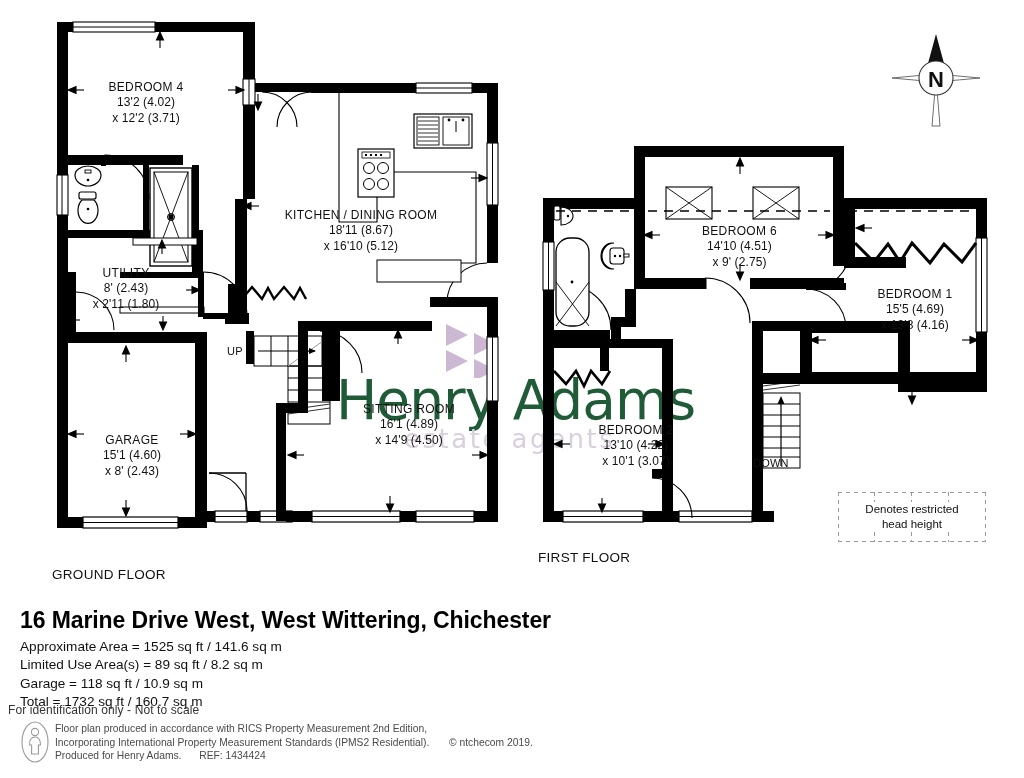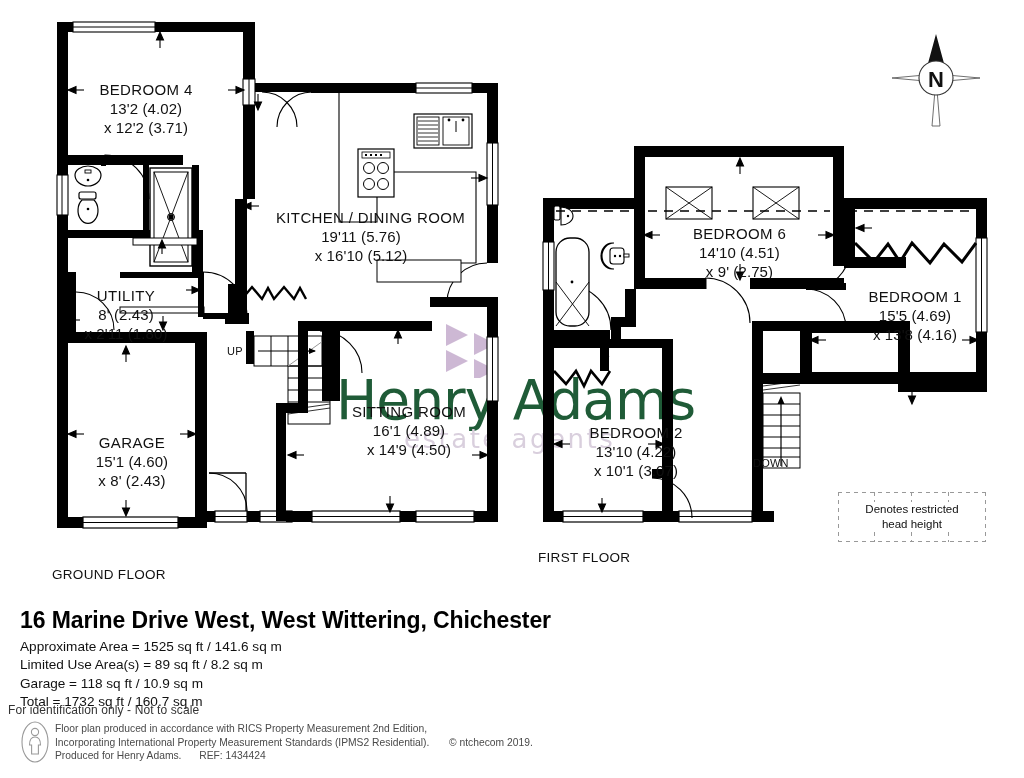--- a/index.html
+++ b/index.html
@@ -8,21 +8,21 @@
     font-family:"Liberation Sans","DejaVu Sans",sans-serif;
     color:#111;
     -webkit-font-smoothing:antialiased;
   }
   .plan{position:absolute;left:0;top:0;width:1024px;height:778px;}
   svg{display:block;}
 
   
   .roomlabel{
     position:absolute;text-align:center;line-height:1.28;
-    font-size:15px;letter-spacing:.1px;color:#111;white-space:nowrap;
+    font-size:12px;letter-spacing:.1px;color:#111;white-space:nowrap;
   }
   .roomlabel .nm{letter-spacing:.35px;}
   .floorlabel{
     position:absolute;font-size:13.5px;letter-spacing:.3px;color:#111;white-space:nowrap;
   }
   .smalltag{position:absolute;font-size:11px;color:#111;letter-spacing:.2px;}
 
   
   .legendbox{
     position:absolute;left:838px;top:492px;width:148px;height:50px;
@@ -486,29 +486,29 @@
     <text x="48" y="57" text-anchor="middle" font-family="Liberation Sans, sans-serif" font-size="22" font-weight="bold" fill="#111">N</text>
   </svg>
 </div>
 
 <div class="roomlabel" style="left:86px;top:80px;width:120px;">
   <div class="nm">BEDROOM 4</div>
   <div>13'2 (4.02)</div>
   <div>x 12'2 (3.71)</div>
 </div>
 
-<div class="roomlabel" style="left:66px;top:266px;width:120px;margin-top:20px;">
+<div class="roomlabel" style="left:66px;top:266px;width:120px;">
   <div class="nm">UTILITY</div>
   <div>8' (2.43)</div>
   <div>x 2'11 (1.80)</div>
 </div>
 
 <div class="roomlabel" style="left:276px;top:208px;width:170px;">
   <div class="nm">KITCHEN / DINING ROOM</div>
-  <div>19'11 (5.76)</div>
+  <div>18'11 (8.67)</div>
   <div>x 16'10 (5.12)</div>
 </div>
 
 <div class="roomlabel" style="left:72px;top:433px;width:120px;">
   <div class="nm">GARAGE</div>
   <div>15'1 (4.60)</div>
   <div>x 8' (2.43)</div>
 </div>
 
 <div class="roomlabel" style="left:344px;top:402px;width:130px;">

